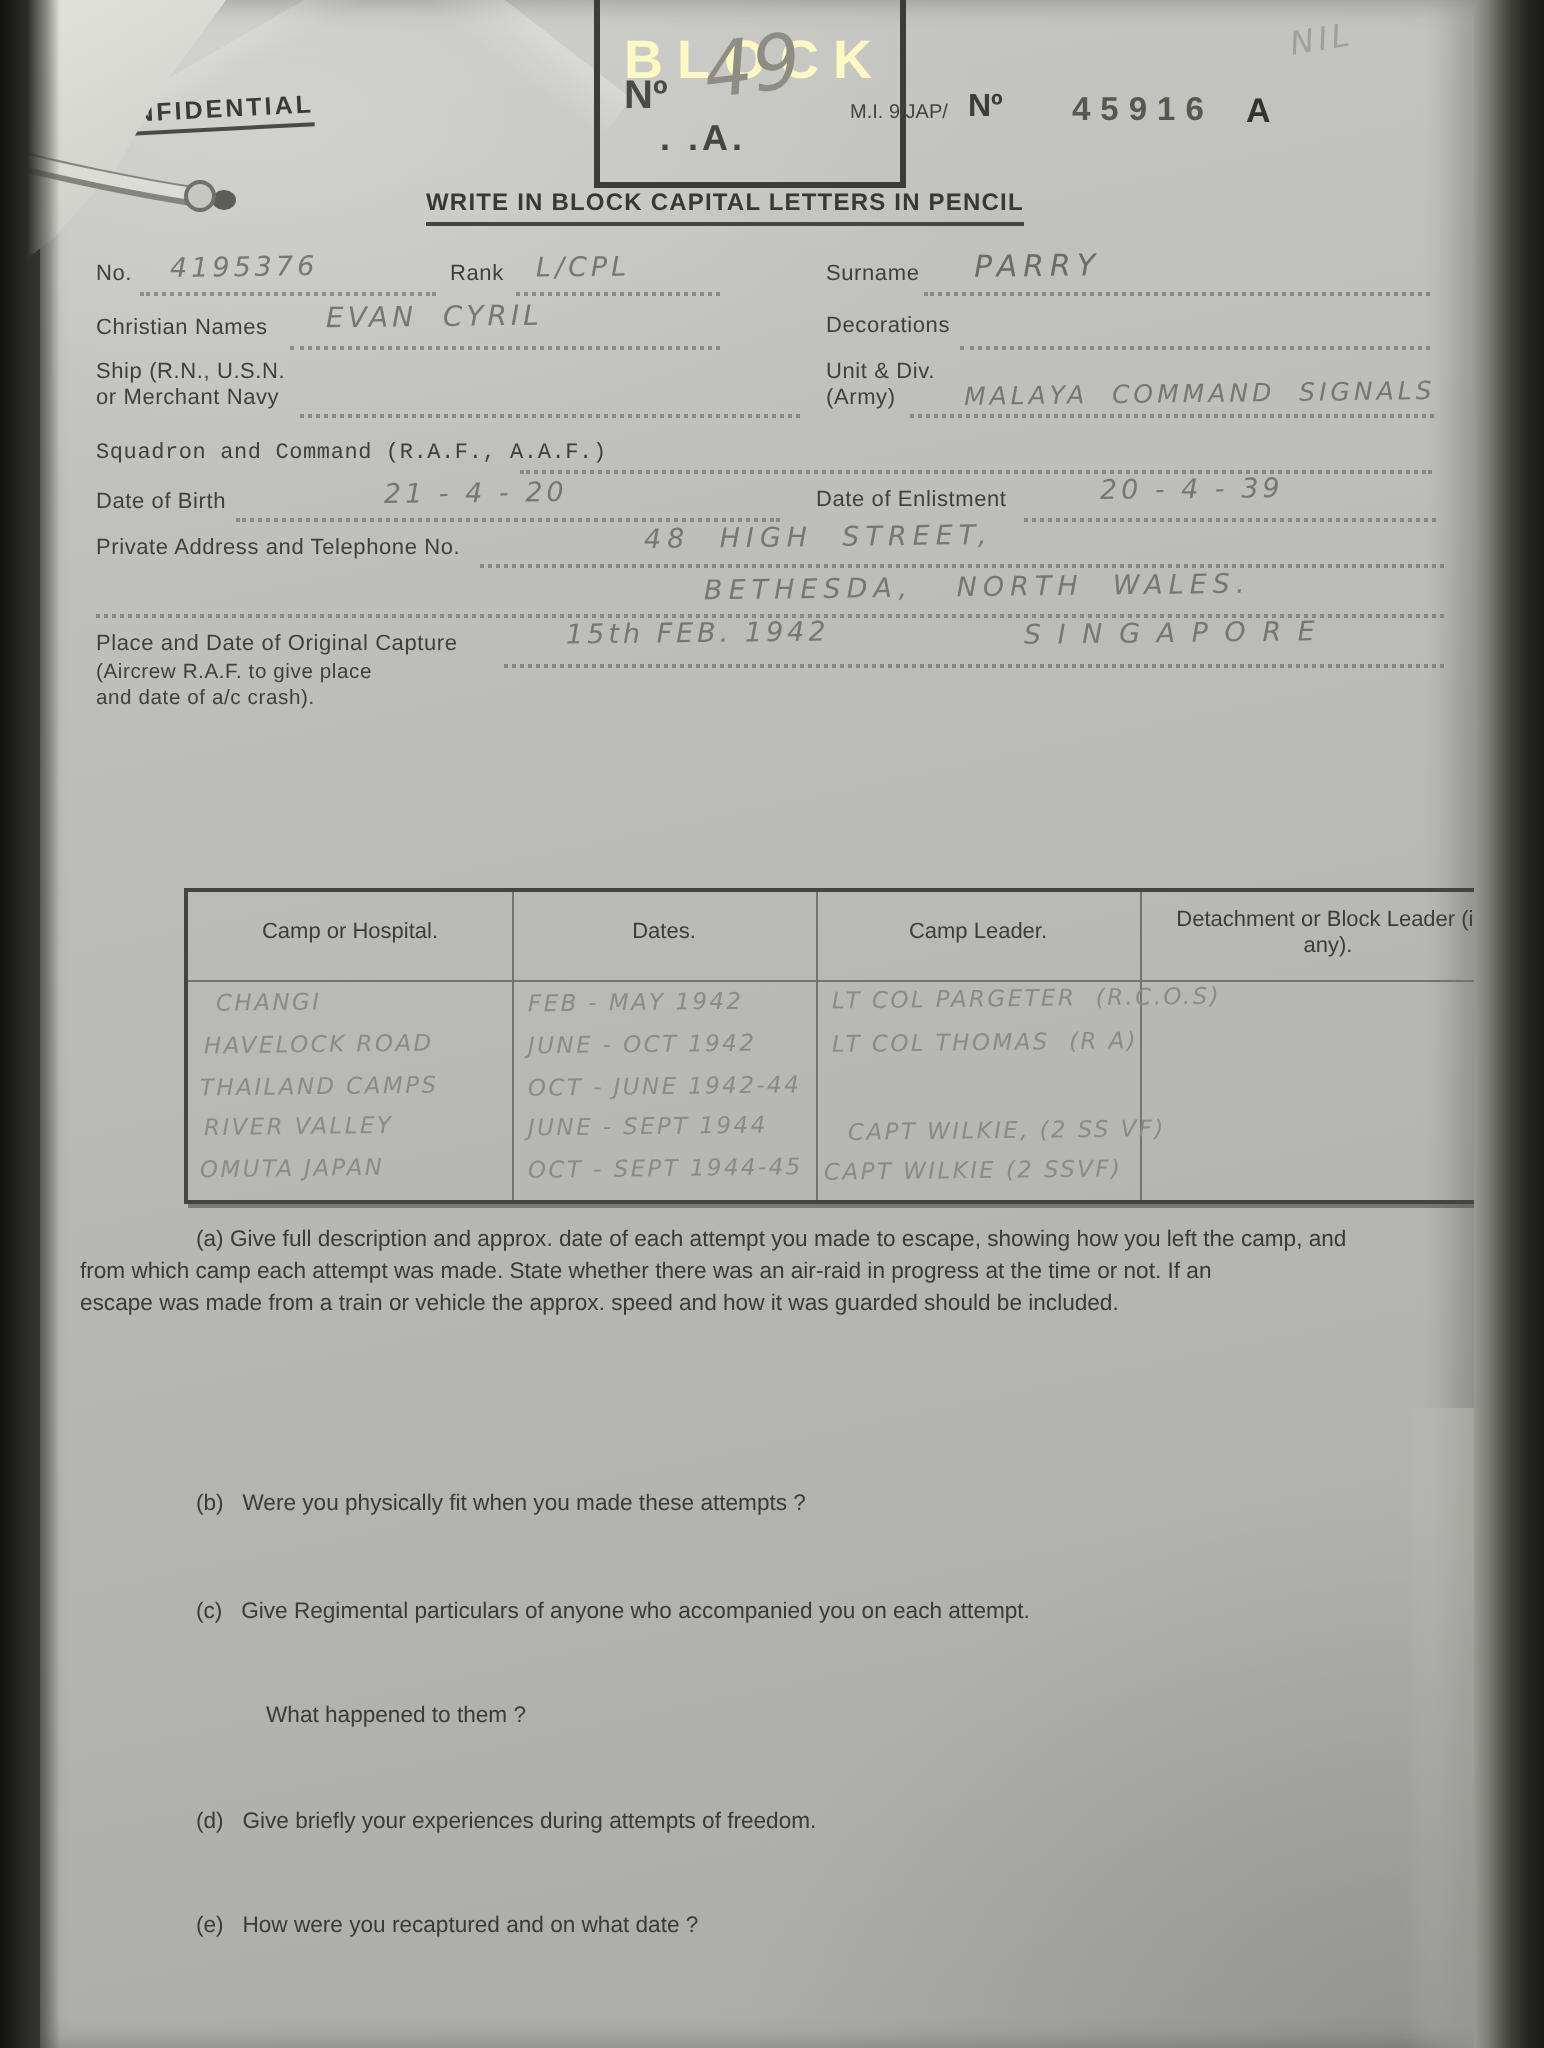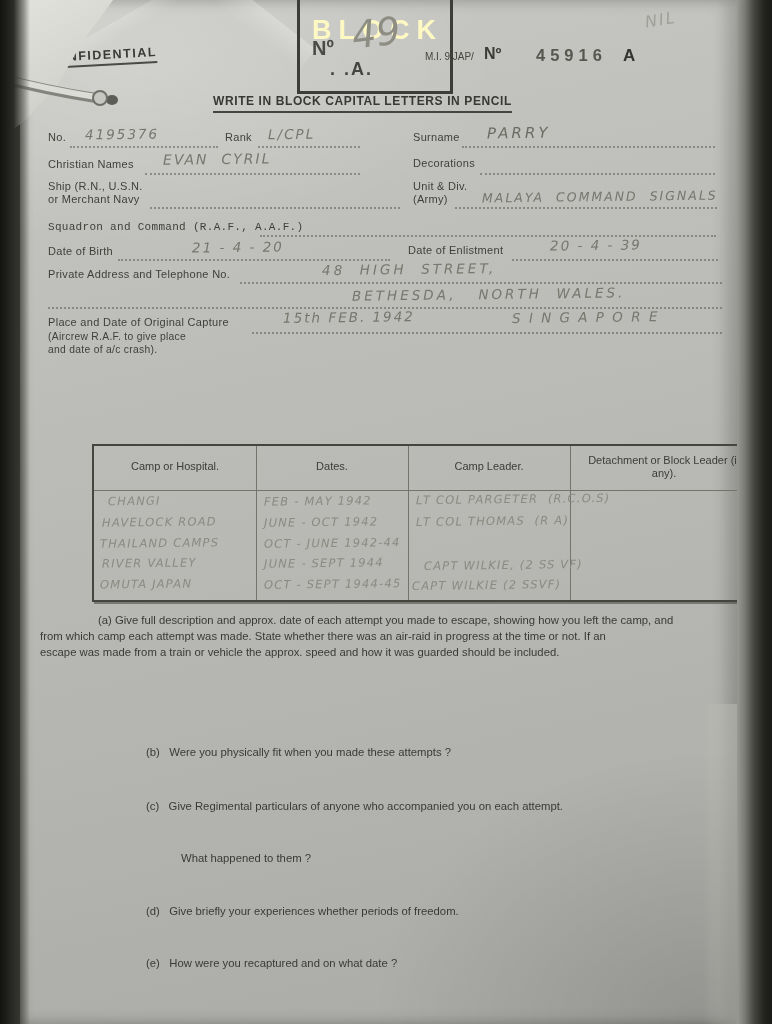--- a/index.html
+++ b/index.html
@@ -37,21 +37,21 @@
   .conf{position:absolute;left:46px;top:48px;font-size:12.5px;font-weight:bold;
       letter-spacing:1.5px;color:#3a3a36;border-bottom:2px solid #4a4a46;
       padding-bottom:2px;transform:rotate(-3deg);}
   .instr{position:absolute;left:213px;top:94px;font-size:12px;font-weight:bold;
       letter-spacing:.6px;color:#383834;border-bottom:2px solid #45453f;padding-bottom:3px;}
   .table{position:absolute;left:48px;top:444px;width:664px;height:154px;
       border:2px solid #45453f;box-shadow:0 4px 0 -2px rgba(70,70,64,.55);margin-left:44px;}
   .vline{position:absolute;top:0;bottom:0;width:1px;background:#74746d;}
   .hline{position:absolute;left:0;right:0;top:44px;height:1px;background:#74746d;}
   .th{position:absolute;font-size:11px;color:#3c3c38;text-align:center;line-height:13px;}
-  .q2letter{position:absolute;font-size:11.3px;color:#3a3a36;white-space:pre;margin-left:48px;}
+  .q2letter{position:absolute;font-size:11.3px;color:#3a3a36;white-space:pre;}
 </style>
 </head>
 <body>
 
 <div class="stage">
 
   <div class="paper"></div>
   <div class="crease1"></div>
   <div class="crease2"></div>
 
@@ -149,21 +149,21 @@
     <div class="hw hw2" style="left:170px;top:131px;">OCT - SEPT 1944-45</div>
     <div class="hw hw2" style="left:318px;top:132px;">CAPT WILKIE (2 SSVF)</div>
   </div>
 
   <div class="para" style="left:40px;top:612px;width:700px;text-indent:58px;">(a)   Give full description and approx. date of each attempt you made to escape, showing how you left the camp,  and
 from which camp each attempt was made.   State whether there was an air-raid in progress at the time or not.   If an
 escape was made from a train or vehicle the approx. speed and how it was guarded should be included.</div>
   <div class="q2letter" style="left:98px;top:746px;">(b)   Were you physically fit when you made these attempts ?</div>
   <div class="q2letter" style="left:98px;top:800px;text-align:right;">(c)   Give Regimental particulars of anyone who accompanied you on each attempt.</div>
   <div class="q2letter" style="left:133px;top:852px;">What happened to them ?</div>
-  <div class="q2letter" style="left:98px;top:905px;">(d)   Give briefly your experiences whether periods of freedom.</div>
+  <div class="q2letter" style="left:98px;top:905px;">(d)   Give briefly your experiences during attempts of freedom.</div>
   <div class="q2letter" style="left:98px;top:957px;">(e)   How were you recaptured and on what date ?</div>
 
   <div class="torn"></div>
   <svg style="position:absolute;left:0;top:60px;" width="135" height="60">
     <path d="M0,18 C30,26 70,34 96,38" stroke="#84847e" stroke-width="10" fill="none" stroke-linecap="round"></path>
     <path d="M0,17 C30,25 70,33 96,37" stroke="#dcdcd6" stroke-width="6" fill="none" stroke-linecap="round"></path>
     <ellipse cx="112" cy="40" rx="6" ry="5" fill="#5d5d57"></ellipse>
     <circle cx="100" cy="38" r="7" fill="#c7c7c1" stroke="#70706a" stroke-width="2"></circle>
   </svg>
   <div class="edgeL"></div>

